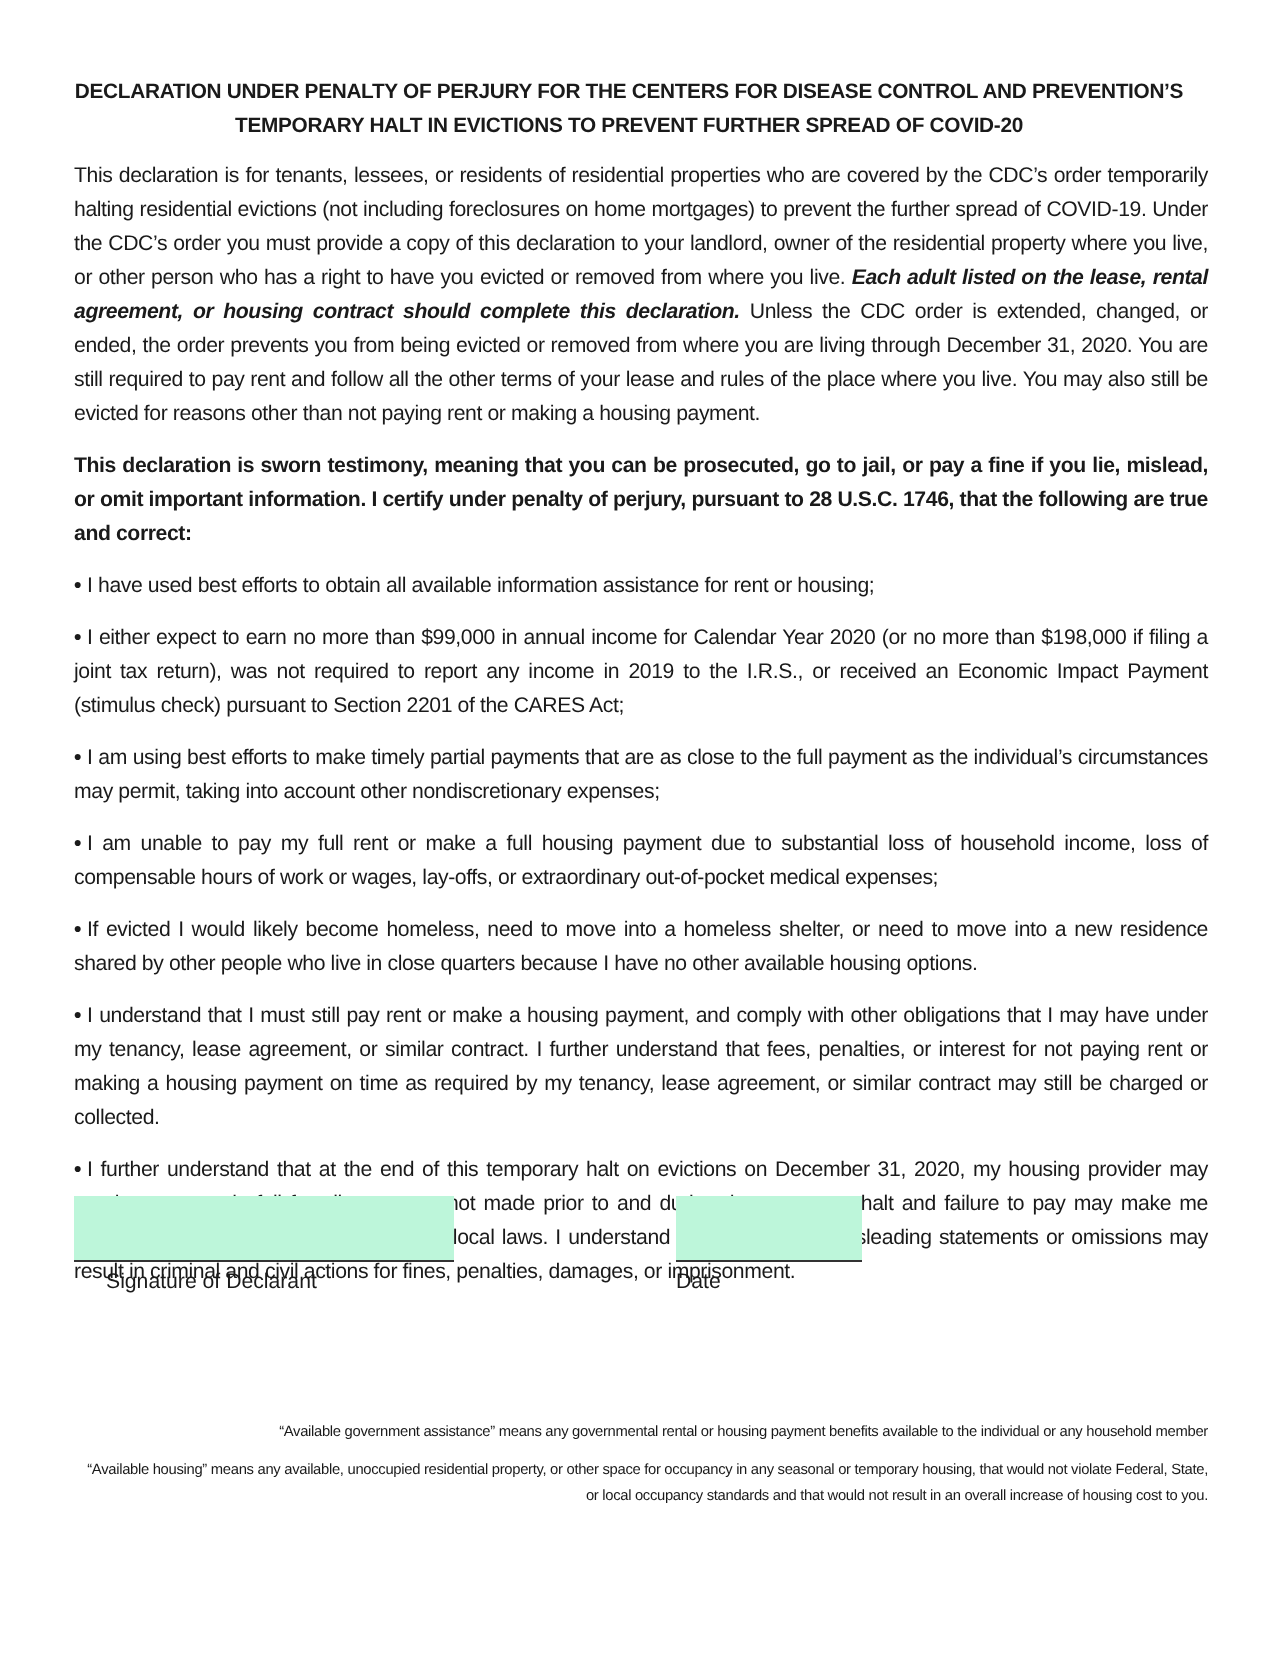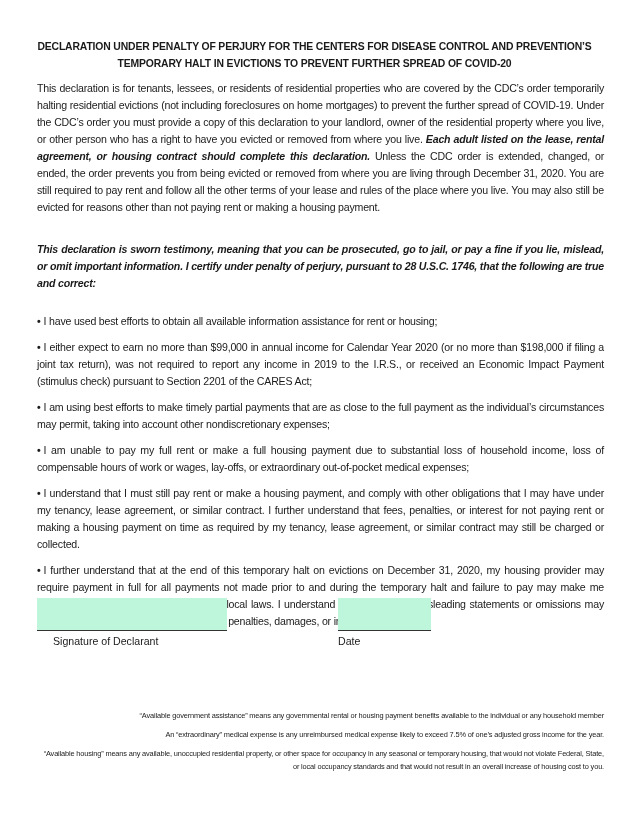--- a/index.html
+++ b/index.html
@@ -4,22 +4,22 @@
 <style>
   html, body { margin: 0; padding: 0; background: #ffffff; }
   body { width: 640px; height: 828px; position: relative; overflow: hidden;
          font-family: "Liberation Sans", sans-serif; color: #1a1a1a; }
   .page { position: absolute; left: 37px; top: 38px; width: 567px; }
   .title { text-align: center; font-weight: bold; font-size: 10.4px; line-height: 17px;
            letter-spacing: -0.15px; margin: 0 12px 8px 0; }
   .title div { white-space: nowrap; }
   p { margin: 0; font-size: 10.6px; line-height: 17px; text-align: justify;
       letter-spacing: -0.2px; }
-  .intro { margin-bottom: 25px; }
-  .sworn { font-weight: bold; font-style: italic; margin-bottom: 21px; }
+  .intro { margin-bottom: 9px; }
+  .sworn { font-weight: bold; margin-bottom: 9px; }
   .bullet { margin-bottom: 9px; }
   .bullet .dot { font-weight: bold; margin-right: 3px; }
   .sig-area { position: absolute; top: 598px; left: 37px; width: 567px; height: 60px; }
   .field { position: absolute; top: 0; height: 32px; background: #bdf6da;
            border-bottom: 1.2px solid #333; }
   .field.sig { left: 0; width: 190px; }
   .field.date { left: 301px; width: 93px; }
   .field-label { position: absolute; top: 37px; font-size: 10.6px; line-height: 13px; }
   .field-label.sig { left: 16px; }
   .field-label.date { left: 301px; }
@@ -37,28 +37,28 @@
   </div>
 
   <p class="intro"><span>This declaration is for tenants, lessees, or residents of residential properties who are covered by the CDC’s order temporarily halting residential evictions (not including foreclosures on home mortgages) to prevent the further spread of COVID-19. Under the CDC’s order you must provide a copy of this declaration to your landlord, owner of the residential property where you live, or other person who has a right to have you evicted or removed from where you live. </span><b><i>Each adult listed on the lease, rental agreement, or housing contract should complete this declaration.</i></b><span> Unless the CDC order is extended, changed, or ended, the order prevents you from being evicted or removed from where you are living through December 31, 2020. You are still required to pay rent and follow all the other terms of your lease and rules of the place where you live. You may also still be evicted for reasons other than not paying rent or making a housing payment.</span></p>
 
   <p class="sworn">This declaration is sworn testimony, meaning that you can be prosecuted, go to jail, or pay a fine if you lie, mislead, or omit important information. I certify under penalty of perjury, pursuant to 28 U.S.C. 1746, that the following are true and correct:</p>
 
   <p class="bullet"><span class="dot">•</span><span>I have used best efforts to obtain all available information assistance for rent or housing;</span></p>
   <p class="bullet"><span class="dot">•</span><span>I either expect to earn no more than $99,000 in annual income for Calendar Year 2020 (or no more than $198,000 if filing a joint tax return), was not required to report any income in 2019 to the I.R.S., or received an Economic Impact Payment (stimulus check) pursuant to Section 2201 of the CARES Act;</span></p>
   <p class="bullet"><span class="dot">•</span><span>I am using best efforts to make timely partial payments that are as close to the full payment as the individual’s circumstances may permit, taking into account other nondiscretionary expenses;</span></p>
   <p class="bullet"><span class="dot">•</span><span>I am unable to pay my full rent or make a full housing payment due to substantial loss of household income, loss of compensable hours of work or wages, lay-offs, or extraordinary out-of-pocket medical expenses;</span></p>
+  <p class="bullet"><span class="dot">•</span><span>If evicted I would likely become homeless, need to move into a homeless shelter, or need to move into a new residence shared by other people who live in close quarters because I have no other available housing options.</span></p>
   <p class="bullet"><span class="dot">•</span><span>I understand that I must still pay rent or make a housing payment, and comply with other obligations that I may have under my tenancy, lease agreement, or similar contract. I further understand that fees, penalties, or interest for not paying rent or making a housing payment on time as required by my tenancy, lease agreement, or similar contract may still be charged or collected.</span></p>
   <p class="bullet"><span class="dot">•</span><span>I further understand that at the end of this temporary halt on evictions on December 31, 2020, my housing provider may require payment in full for all payments not made prior to and during the temporary halt and failure to pay may make me subject to eviction pursuant to State and local laws. I understand that any false or misleading statements or omissions may result in criminal and civil actions for fines, penalties, damages, or imprisonment.</span></p>
 </div>
 
 <div class="sig-area">
   <div class="field sig"></div>
   <div class="field date"></div>
   <div class="field-label sig">Signature of Declarant</div>
   <div class="field-label date">Date</div>
 </div>
 
 <div class="defs">
   <p>“Available government assistance” means any governmental rental or housing payment benefits available to the individual or any household member</p>
-  <p>An “extraordinary” medical expense is any unreimbursed medical expense likely to exceed 7.5% of one’s adjusted gross income for the year.</p>
   <p>“Available housing” means any available, unoccupied residential property, or other space for occupancy in any seasonal or temporary housing, that would not violate Federal, State, or local occupancy standards and that would not result in an overall increase of housing cost to you.</p>
 </div>
 
 </body></html>

